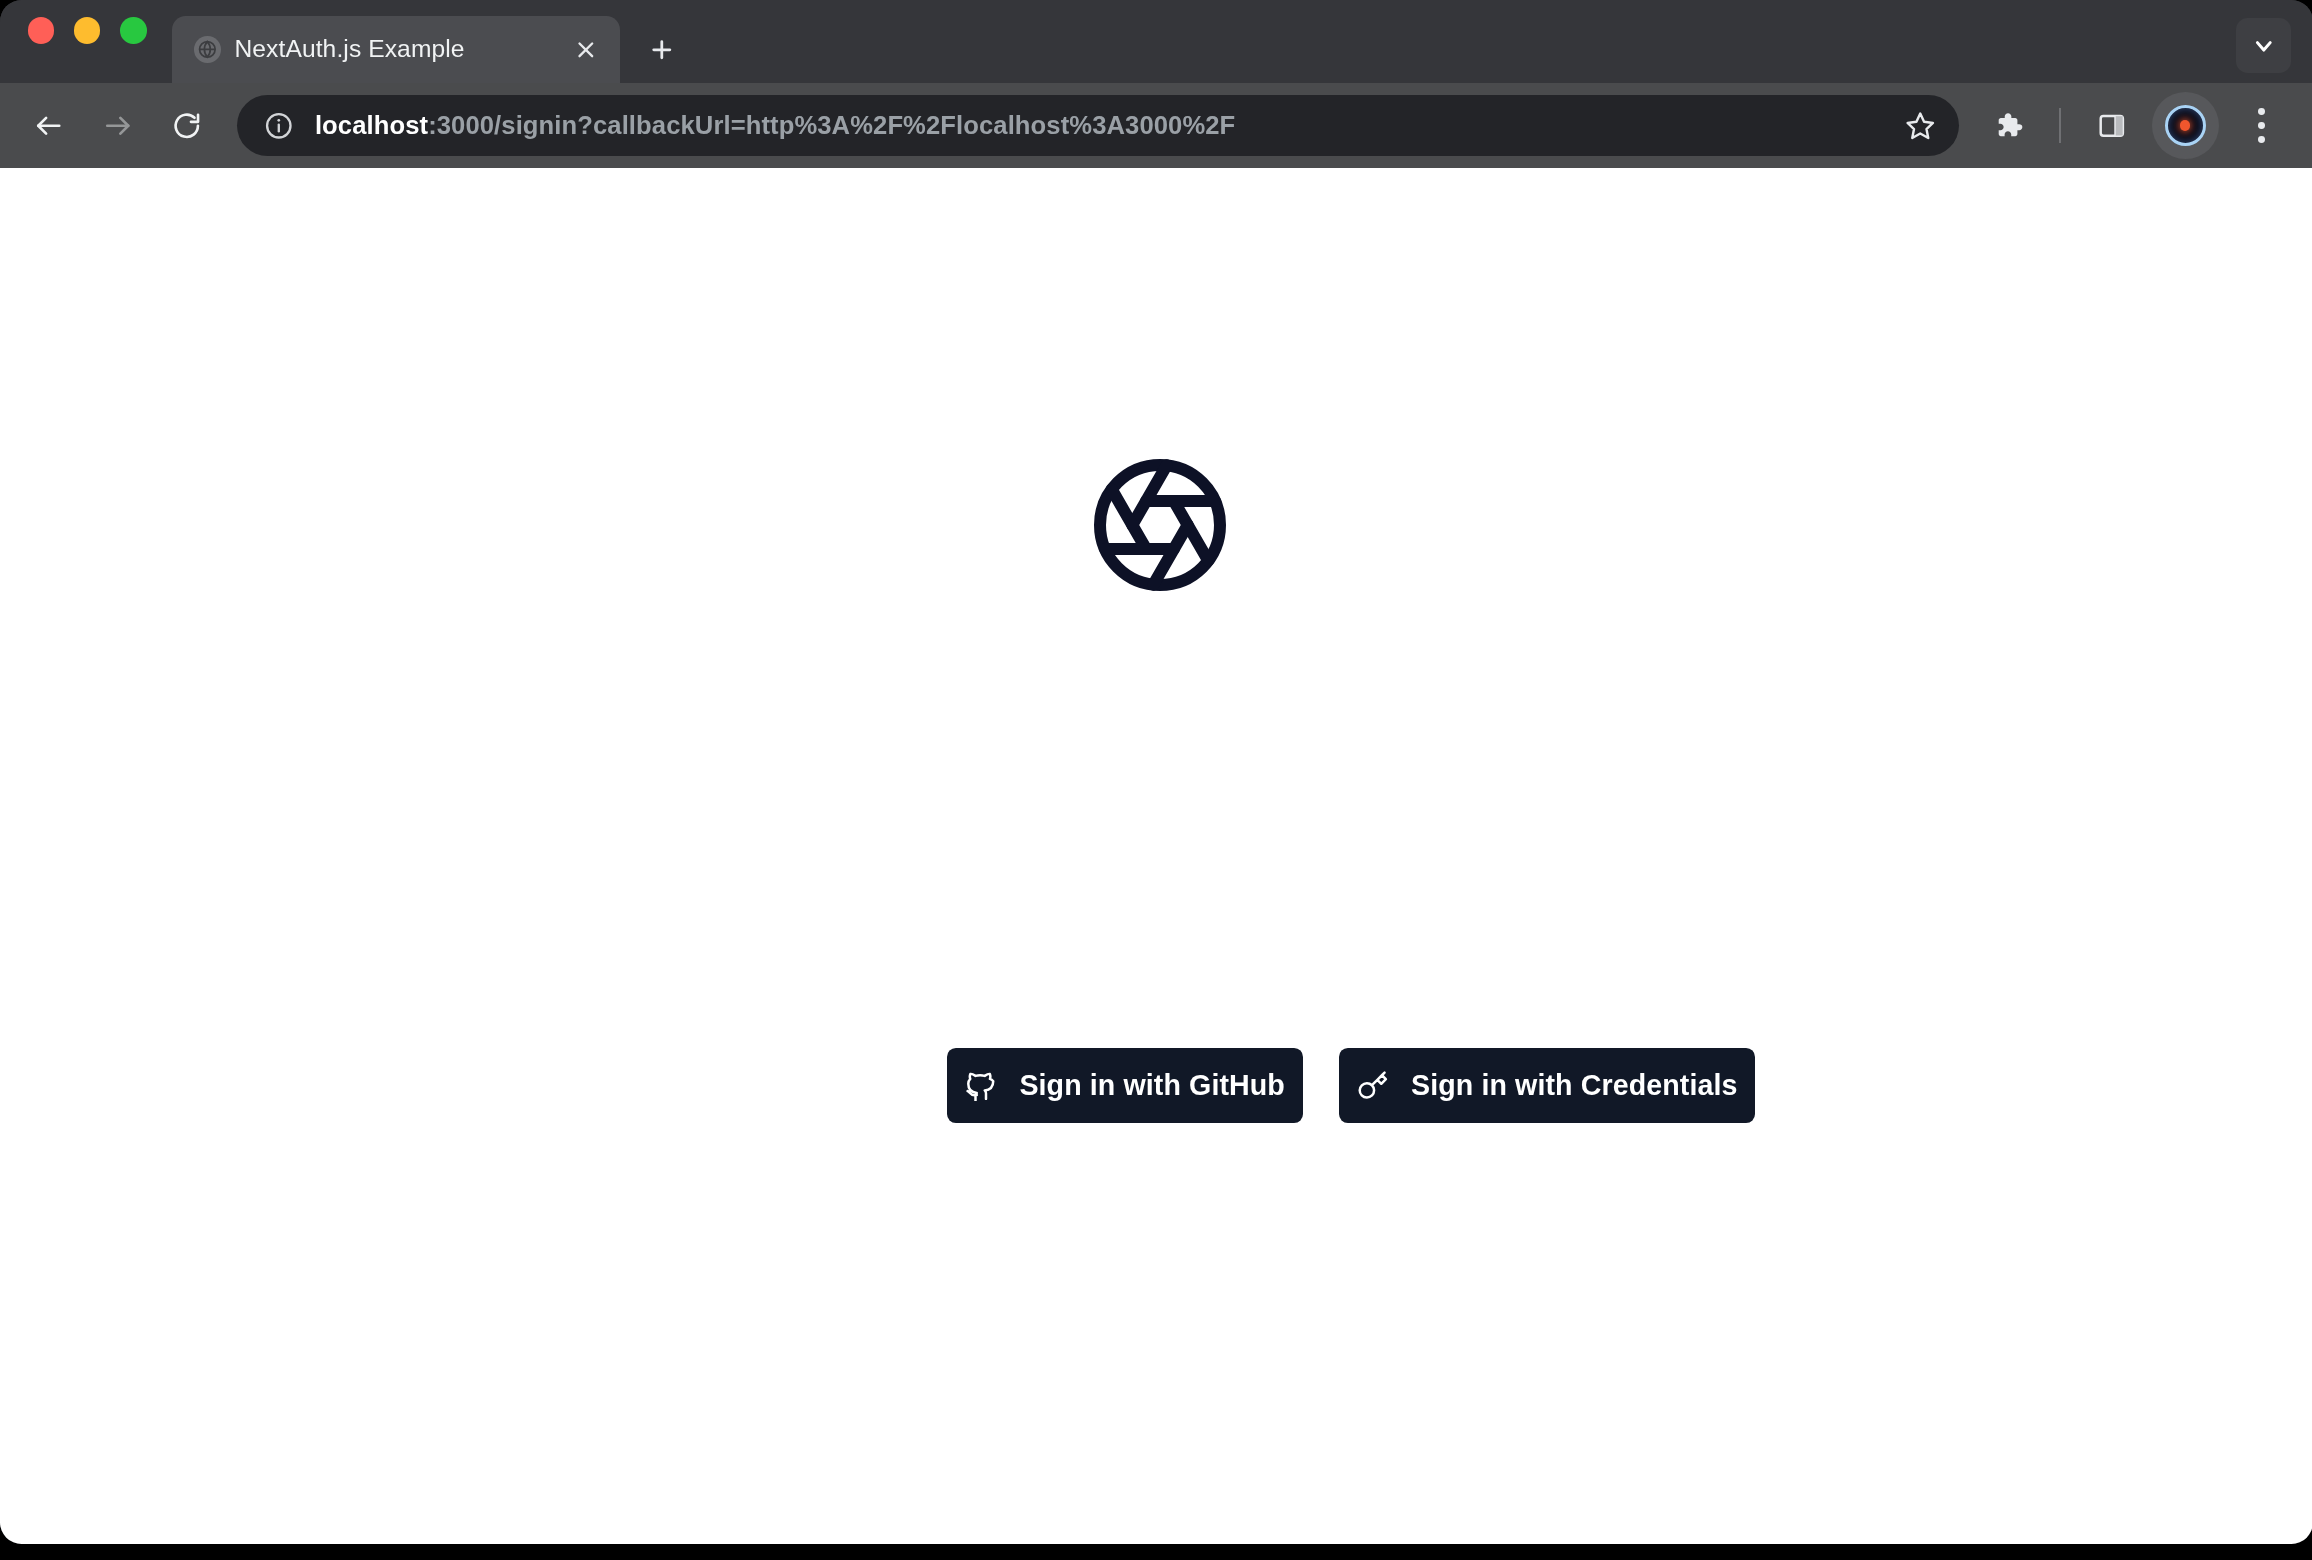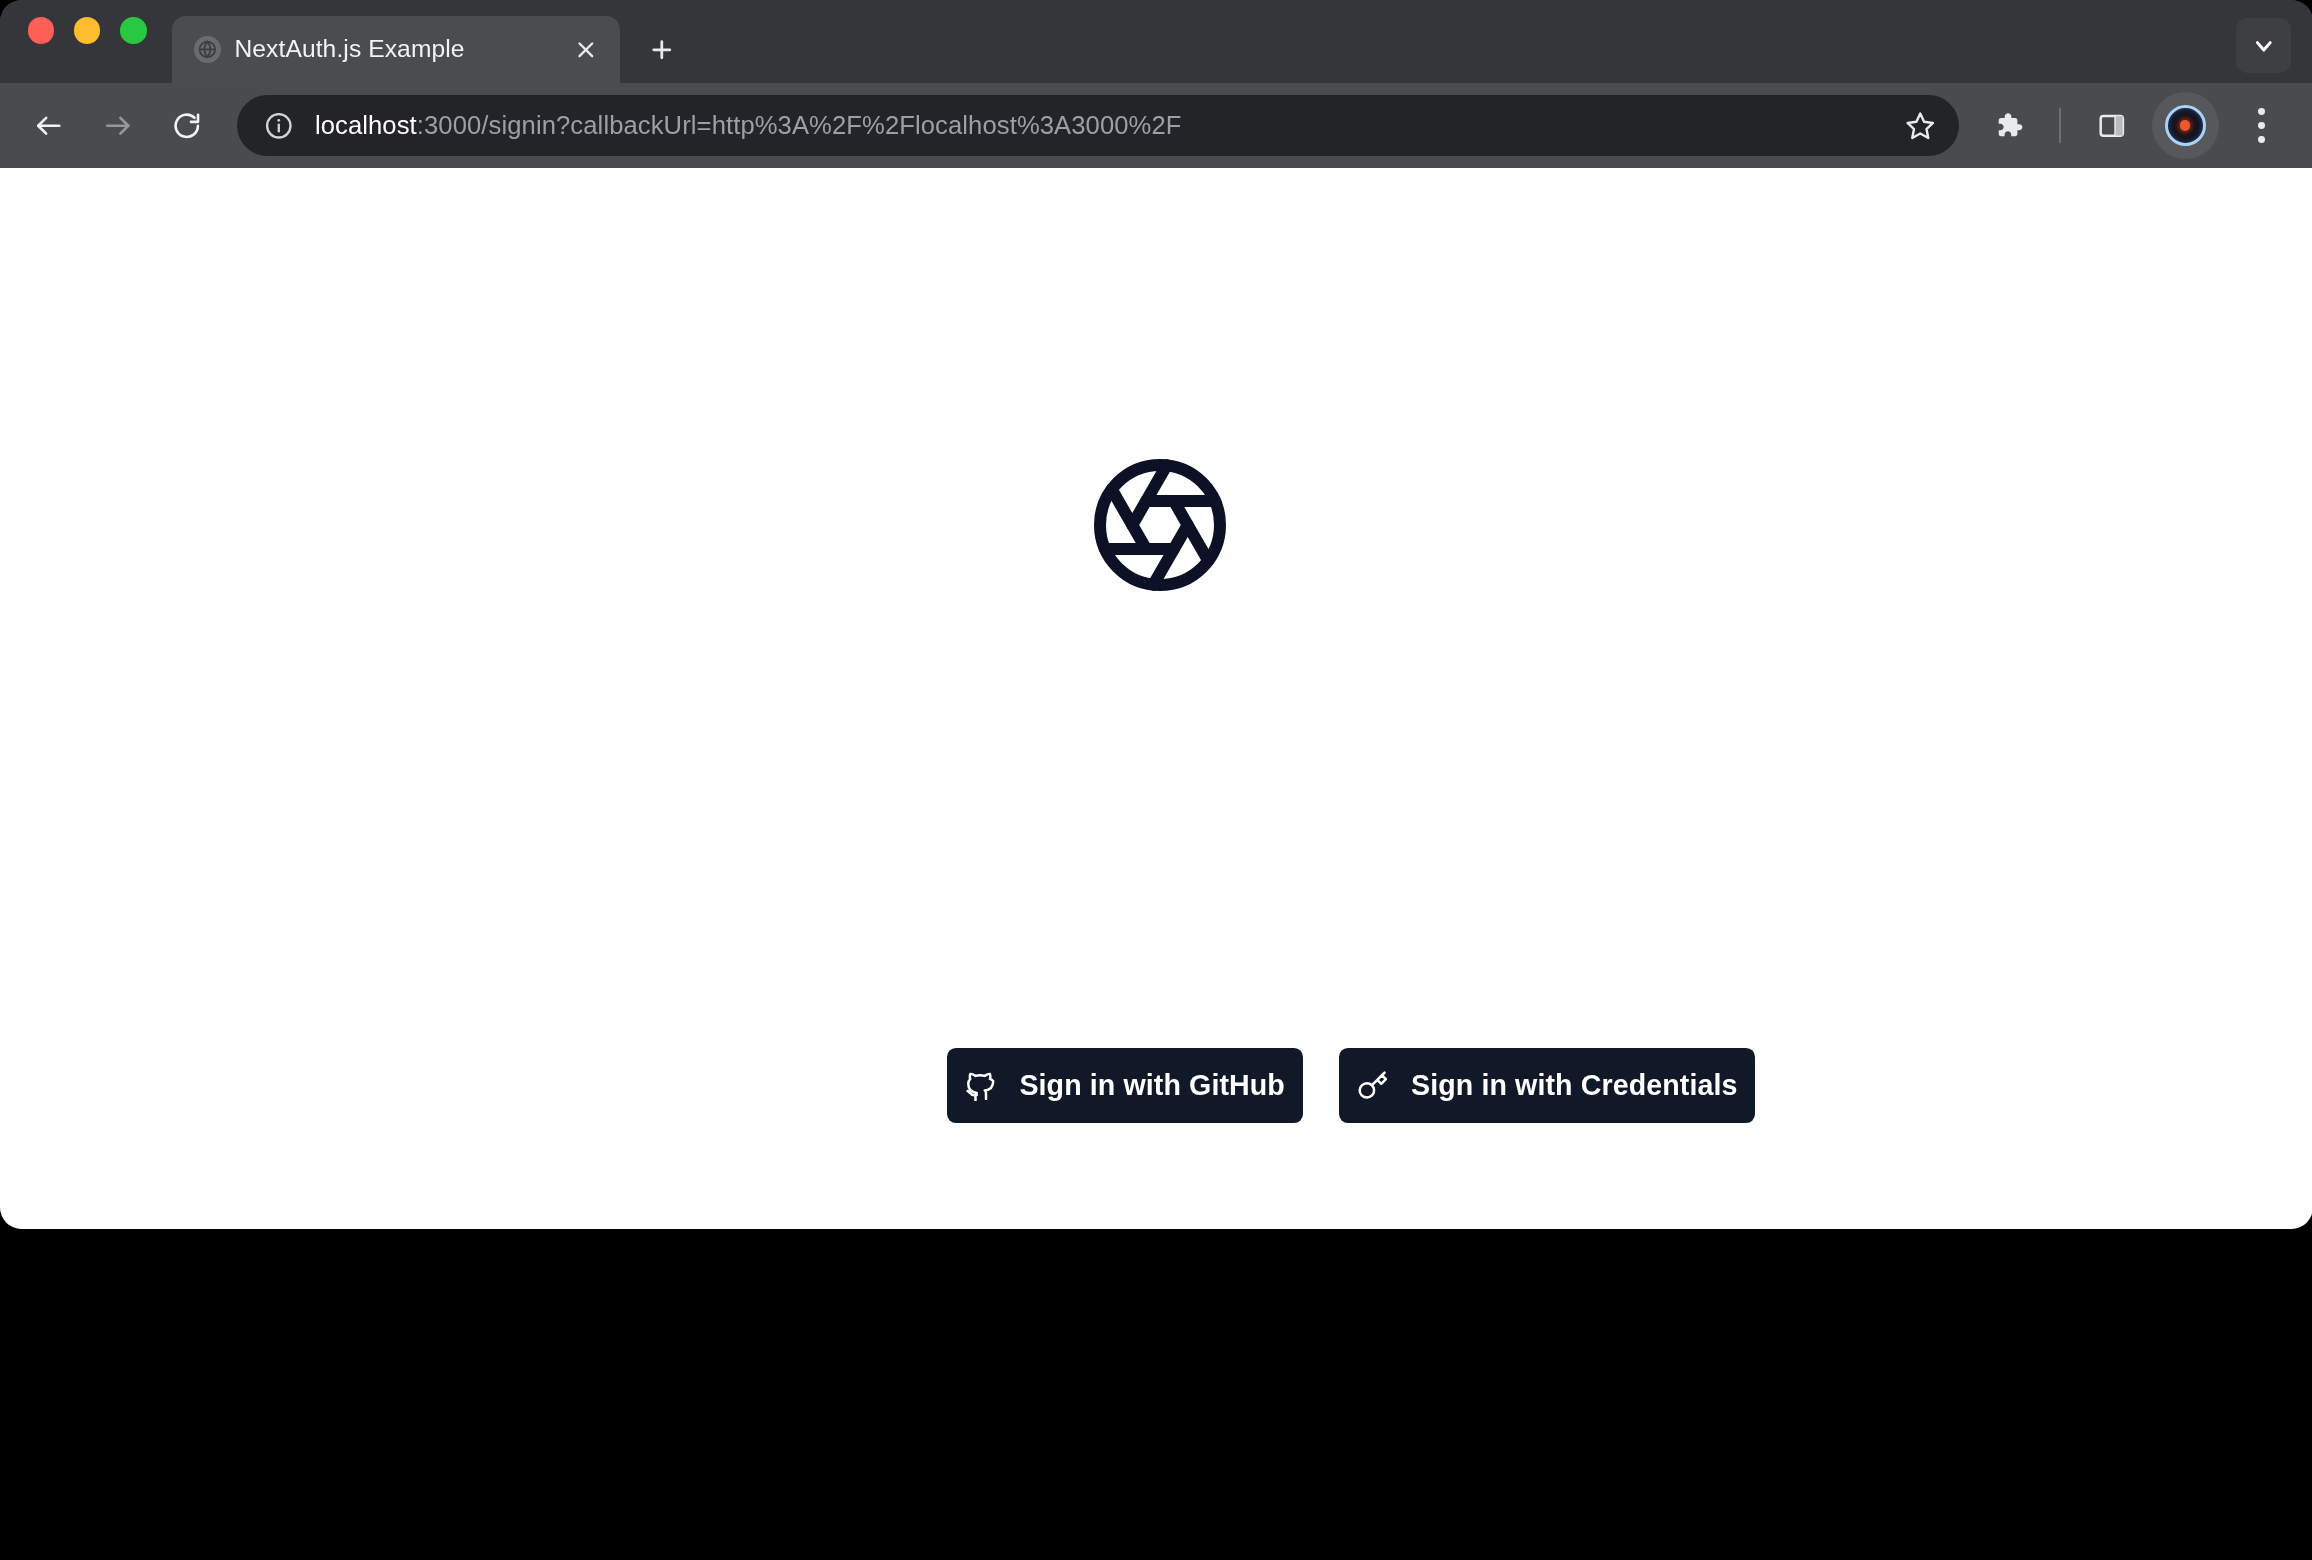--- a/index.html
+++ b/index.html
@@ -11,21 +11,21 @@
     overflow: hidden;
     background: #000000;
     font-family: "Liberation Sans", sans-serif;
   }
 
   
   .browser-window {
     position: absolute;
     left: 0; top: 0;
     width: 2313px;
-    height: 1229px;
+    height: 1544px;
     border-radius: 21.7px 21.7px 21.7px 21.7px;
     overflow: hidden;
     background: #35363a;
     display: flex;
     flex-direction: column;
   }
 
   
   .tab-strip {
     position: relative;
@@ -129,20 +129,21 @@
     flex: 1;
     height: 61px;
     margin-left: 15.8px;
     margin-right: 17.7px;
     background: #232428;
     border-radius: 30.5px;
     display: flex;
     align-items: center;
     padding: 0 9.9px 0 23.6px;
     min-width: 0;
+    font-weight: bold;
   }
   .omni-info {
     width: 37px; height: 37px;
     flex: 0 0 37px;
     display: flex; align-items: center; justify-content: center;
     margin-right: 17.7px;
   }
   .omni-url {
     flex: 1;
     font-size: 25.6px;

